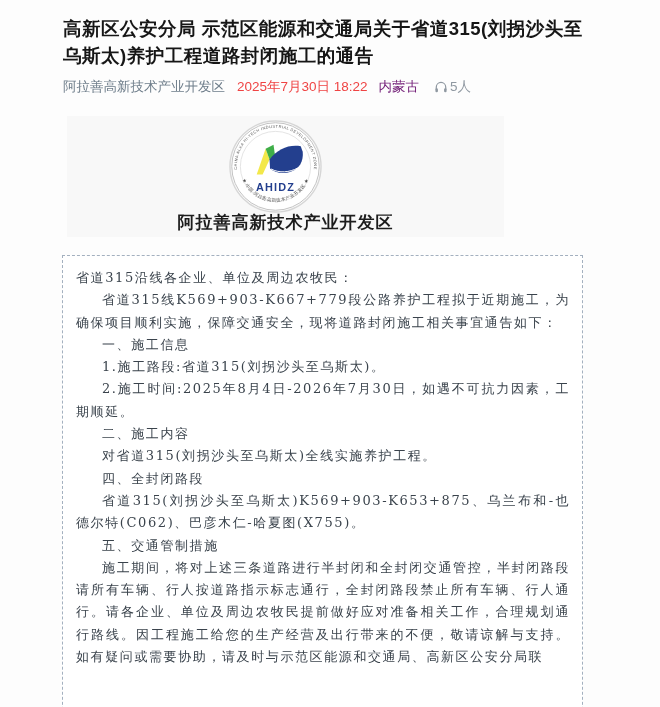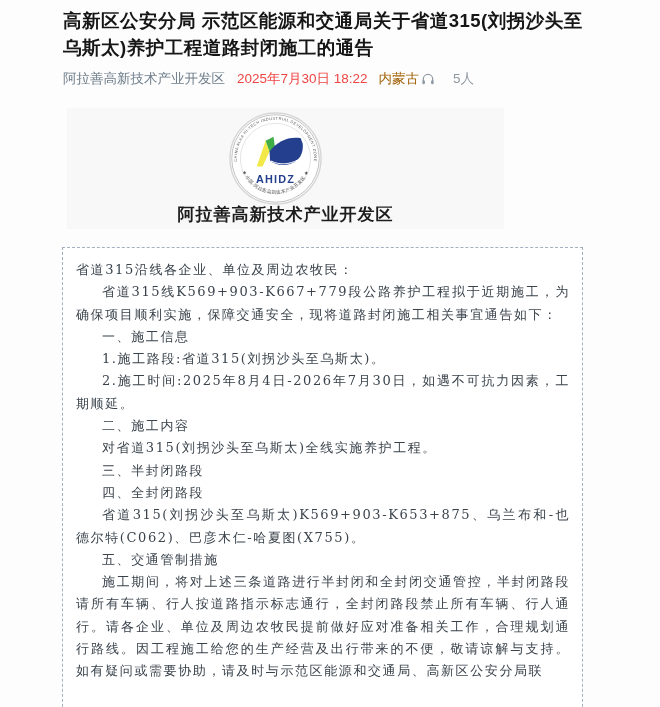--- a/index.html
+++ b/index.html
@@ -5,41 +5,41 @@
   * { margin: 0; padding: 0; box-sizing: border-box; }
   html, body { width: 660px; height: 707px; overflow: hidden; }
   body {
     background: #fdfdfd;
     font-family: "Liberation Sans", sans-serif;
     position: relative;
   }
   .page { width: 660px; height: 707px; overflow: hidden; position: relative; }
 
   
-  .article-header { padding: 7px 62px 0 63px; }
+  .article-header { padding: 15px 62px 0 63px; }
   .article-title {
     font-size: 18.5px;
     line-height: 27px;
     font-weight: bold;
     color: #161616;
     letter-spacing: 0.5px;
     font-family: "Liberation Sans", sans-serif;
   }
   .meta-row {
     margin-top: 9px;
     display: flex;
     align-items: center;
     font-size: 13.5px;
     color: #a4adb5;
     white-space: nowrap;
   }
   .account-name { color: #6e7d8a; margin-right: 12px; cursor: pointer; }
   .publish-date { color: #ef4444; margin-right: 11px; }
-  .publish-location { color: #a16207; margin-right: 2px; }
-  .listen-wrap { display: inline-flex; align-items: center; color: #8f98a1; gap: 18px; }
+  .publish-location { color: #701a75; margin-right: 15px; }
+  .listen-wrap { display: inline-flex; align-items: center; color: #8f98a1; gap: 2px; }
   .listen-wrap svg { display: block; }
 
   
   .logo-figure {
     margin: 20px 0 0 67px;
     width: 437px;
     height: 121px;
     background: #f8f8f8;
     position: relative;
   }
@@ -133,20 +133,19 @@
   </figure>
 
   <section class="notice-box">
     <p class="no-indent">省道315沿线各企业、单位及周边农牧民：</p>
     <p>省道315线K569+903-K667+779段公路养护工程拟于近期施工，为确保项目顺利实施，保障交通安全，现将道路封闭施工相关事宜通告如下：</p>
     <p>一、施工信息</p>
     <p>1.施工路段:省道315(刘拐沙头至乌斯太)。</p>
     <p>2.施工时间:2025年8月4日-2026年7月30日，如遇不可抗力因素，工期顺延。</p>
     <p>二、施工内容</p>
     <p>对省道315(刘拐沙头至乌斯太)全线实施养护工程。</p>
-    <p>三、半封闭路段</p>
     <p>四、全封闭路段</p>
     <p>省道315(刘拐沙头至乌斯太)K569+903-K653+875、乌兰布和-也德尔特(C062)、巴彦木仁-哈夏图(X755)。</p>
     <p>五、交通管制措施</p>
     <p>施工期间，将对上述三条道路进行半封闭和全封闭交通管控，半封闭路段请所有车辆、行人按道路指示标志通行，全封闭路段禁止所有车辆、行人通行。请各企业、单位及周边农牧民提前做好应对准备相关工作，合理规划通行路线。因工程施工给您的生产经营及出行带来的不便，敬请谅解与支持。如有疑问或需要协助，请及时与示范区能源和交通局、高新区公安分局联</p>
   </section>
 
 </div>
 
 </body></html>

